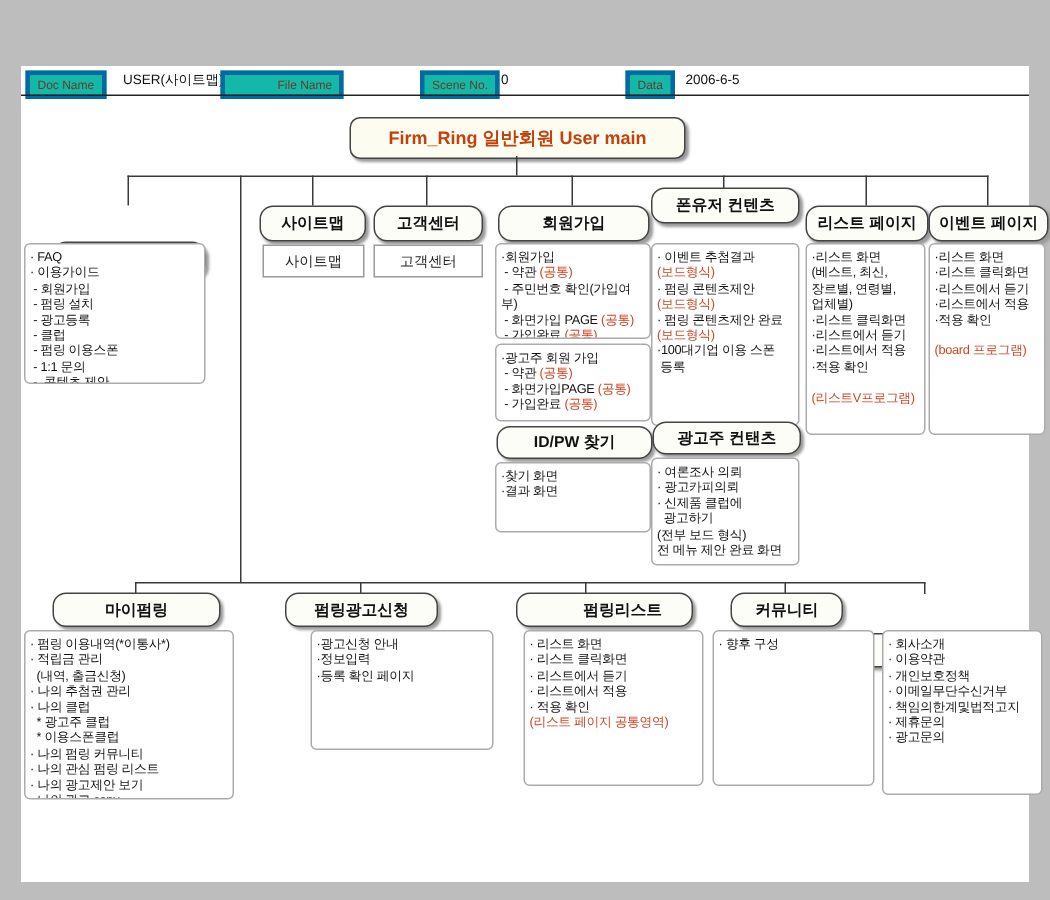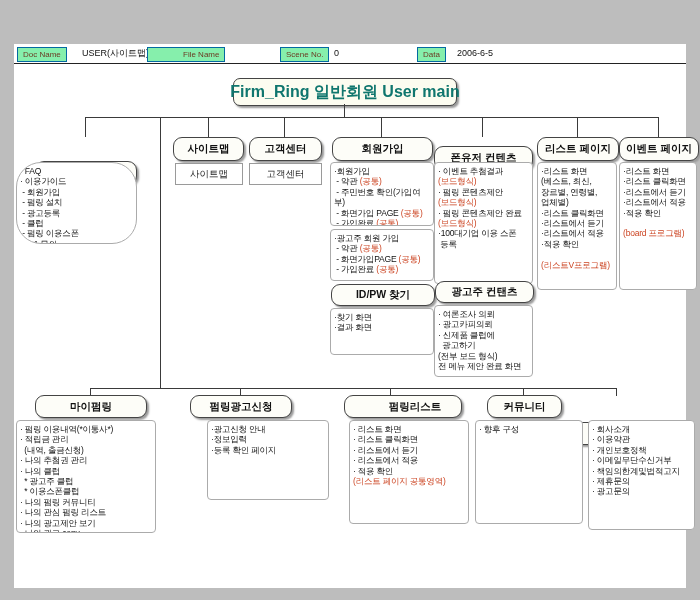--- a/index.html
+++ b/index.html
@@ -3,35 +3,35 @@
 <meta charset="utf-8">
 <style>
   html,body{margin:0;padding:0}
   body{
     width:700px;height:600px;position:relative;overflow:hidden;
     background:#bdbdbd;
     font-family:"Liberation Sans","DejaVu Sans",sans-serif;
   }
   .page{position:absolute;left:14px;top:44px;width:672px;height:544px;background:#ffffff;}
   .chip{
-    position:absolute;height:13px;background:#86efac;border:1px solid #0369a1;
+    position:absolute;height:13px;background:#14b8a6;border:3px solid #0369a1;
     font-size:8px;line-height:13px;padding:0 5px;color:#6b3a22;white-space:nowrap;
   }
   .hval{position:absolute;font-size:9px;line-height:13px;color:#111;white-space:nowrap;}
   .hrule{position:absolute;background:#222;height:1px;}
   .hl{position:absolute;background:#3a3a3a;height:1px;}
   .vl{position:absolute;background:#3a3a3a;width:1px;}
   .node{
     position:absolute;background:#fdfdf8;border:1px solid #444;border-radius:9px;
     box-shadow:2px 2px 2px #9a9a9a;
     display:flex;align-items:center;justify-content:center;
     font-weight:bold;font-size:10.5px;color:#111;white-space:nowrap;
   }
   .root{
-    border-radius:7px;font-size:16px;background:#fcfcf0;color:#0f766e;
+    border-radius:7px;font-size:12px;background:#fcfcf0;color:#c2410c;
   }
   .sub{
     position:absolute;background:#fff;border:1px solid #9a9a9a;
     display:flex;align-items:center;justify-content:center;
     font-size:9.5px;color:#222;white-space:nowrap;
   }
   .cbox{
     position:absolute;background:#fff;border:1px solid #ababab;border-radius:4px;
     box-sizing:border-box;padding:3px 3px;font-size:8.5px;line-height:10.4px;
     color:#111;overflow:hidden;letter-spacing:-0.2px;
@@ -74,28 +74,28 @@
   <div class="vl" style="left:240px;top:388px;height:8px;"></div>
   <div class="vl" style="left:390px;top:388px;height:8px;"></div>
   <div class="vl" style="left:523px;top:388px;height:8px;"></div>
   <div class="vl" style="left:616px;top:388px;height:8px;"></div>
 </div>
 
 <div class="node" style="left:35px;top:137px;width:100px;height:22px;margin-top:24px;">이용안내</div>
 <div class="node" style="left:173px;top:137px;width:69px;height:22px;">사이트맵</div>
 <div class="node" style="left:249px;top:137px;width:71px;height:22px;">고객센터</div>
 <div class="node" style="left:332px;top:137px;width:99px;height:22px;">회원가입</div>
-<div class="node" style="left:434px;top:146px;width:97px;height:22px;">폰유저 컨텐츠</div>
+<div class="node" style="left:434px;top:125px;width:97px;height:22px;">폰유저 컨텐츠</div>
 <div class="node" style="left:537px;top:137px;width:80px;height:22px;">리스트 페이지</div>
 <div class="node" style="left:619px;top:137px;width:78px;height:22px;">이벤트 페이지</div>
 
 <div class="sub" style="left:175px;top:163px;width:66px;height:20px;">사이트맵</div>
 <div class="sub" style="left:249px;top:163px;width:71px;height:20px;">고객센터</div>
 
-<div class="cbox" style="left:16px;top:162px;width:121px;height:82px;border-radius:25px;">
+<div class="cbox" style="left:16px;top:162px;width:121px;height:94px;">
     <div class="li"><span>· FAQ</span></div>
     <div class="li"><span>· 이용가이드</span></div>
     <div class="li"><span> - 회원가입</span></div>
     <div class="li"><span> - 펌링 설치</span></div>
     <div class="li"><span> - 광고등록</span></div>
     <div class="li"><span> - 클럽</span></div>
     <div class="li"><span> - 펌링 이용스폰</span></div>
     <div class="li"><span> - 1:1 문의</span></div>
     <div class="li"><span> -  콘텐츠 제안</span></div>
   </div>

